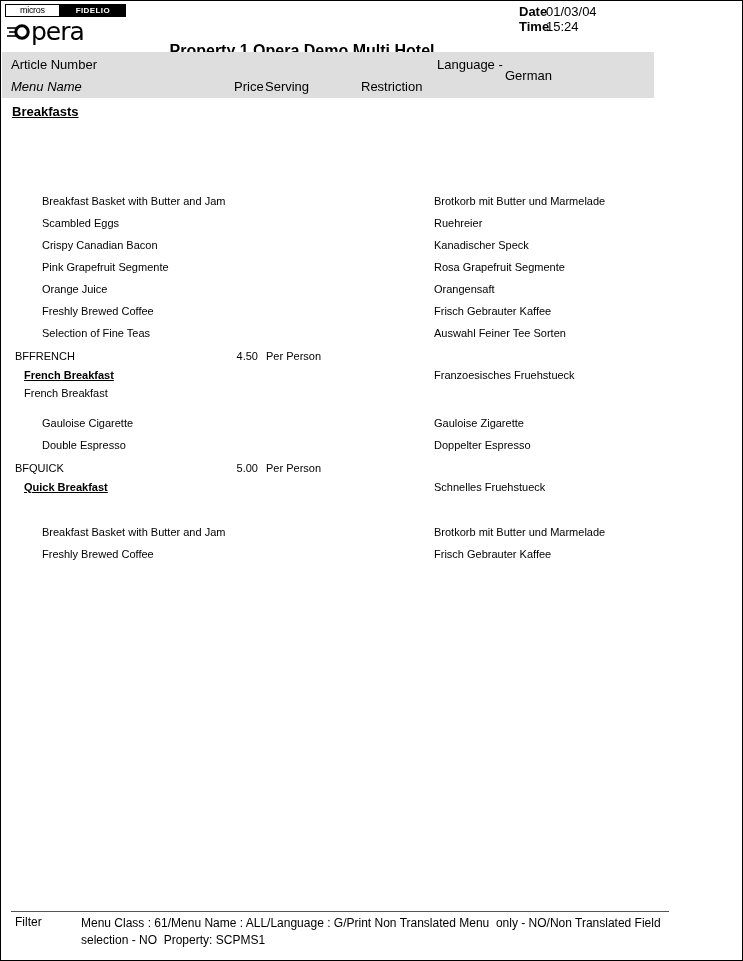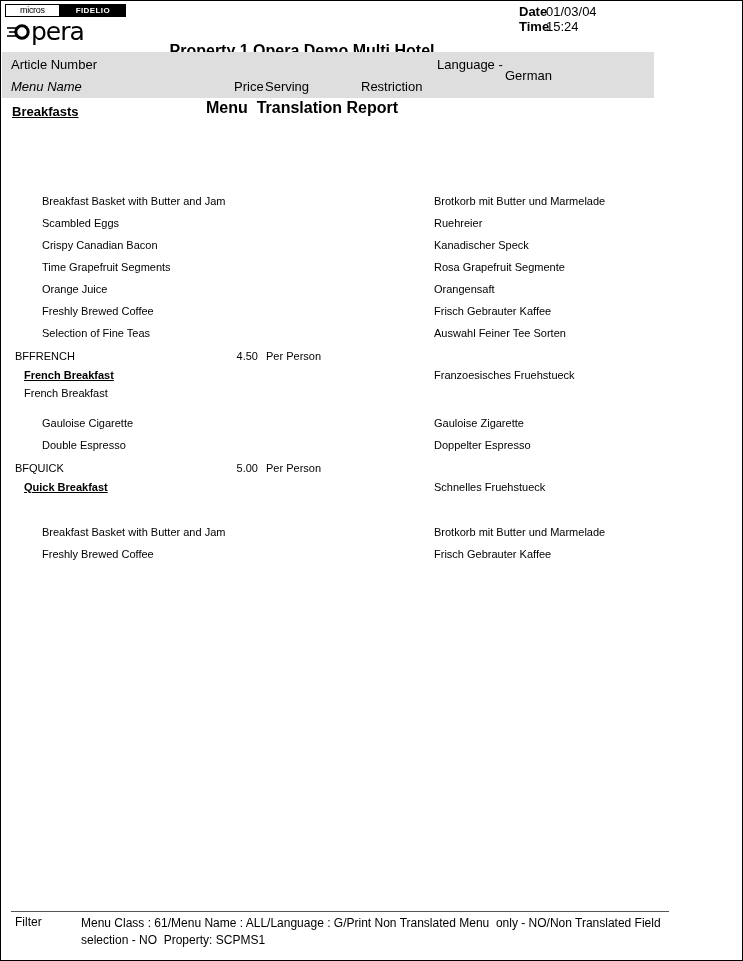--- a/index.html
+++ b/index.html
@@ -76,21 +76,20 @@
         <line x1="2" y1="10" x2="11" y2="10" stroke="#000" stroke-width="1.6"></line>
         <line x1="0" y1="14" x2="11" y2="14" stroke="#000" stroke-width="1.6"></line>
         <circle cx="15" cy="10" r="6.2" fill="#fff" stroke="#000" stroke-width="3"></circle>
       </svg>
       <span class="opera-text">pera</span>
     </div>
   </div>
 
   <div class="report-title">
     <div>Property 1 Opera Demo Multi Hotel</div>
-    <div>Menu  Translation Report</div>
   </div>
 
   <span class="dt-label" style="top:3px">Date</span>
   <span class="dt-value" style="top:3px">01/03/04</span>
   <span class="dt-label" style="top:18px">Time</span>
   <span class="dt-value" style="top:18px">15:24</span>
 
   <div class="col-header">
     <span class="ch-article">Article Number</span>
     <span class="ch-lang-label">Language -</span>
@@ -101,21 +100,21 @@
     <span class="ch-restriction">Restriction</span>
   </div>
 
   <div class="report-body">
     <div class="section-title">Breakfasts</div>
     <div id="report-rows">
         <div class="spacer" style="height: 71px;"></div>
         <div class="row item"><span class="en">Breakfast Basket with Butter and Jam</span><span class="de">Brotkorb mit Butter und Marmelade</span></div>
         <div class="row item"><span class="en">Scambled Eggs</span><span class="de">Ruehreier</span></div>
         <div class="row item"><span class="en">Crispy Canadian Bacon</span><span class="de">Kanadischer Speck</span></div>
-        <div class="row item"><span class="en">Time Grapefruit Segments</span><span class="de">Rosa Grapefruit Segmente</span></div>
+        <div class="row item"><span class="en">Pink Grapefruit Segmente</span><span class="de">Rosa Grapefruit Segmente</span></div>
         <div class="row item"><span class="en">Orange Juice</span><span class="de">Orangensaft</span></div>
         <div class="row item"><span class="en">Freshly Brewed Coffee</span><span class="de">Frisch Gebrauter Kaffee</span></div>
         <div class="row item"><span class="en">Selection of Fine Teas</span><span class="de">Auswahl Feiner Tee Sorten</span></div>
         <div class="row menu"><span class="code">BFFRENCH</span><span class="price">4.50</span><span class="serving">Per Person</span></div>
         <div class="row menu_title"><span class="en">French Breakfast</span><span class="de">Franzoesisches Fruehstueck</span></div>
         <div class="row menu_subtitle"><span class="en">French Breakfast</span></div>
         <div class="spacer" style="height: 10px;"></div>
         <div class="row item"><span class="en">Gauloise Cigarette</span><span class="de">Gauloise Zigarette</span></div>
         <div class="row item"><span class="en">Double Espresso</span><span class="de">Doppelter Espresso</span></div>
         <div class="row menu"><span class="code">BFQUICK</span><span class="price">5.00</span><span class="serving">Per Person</span></div>

